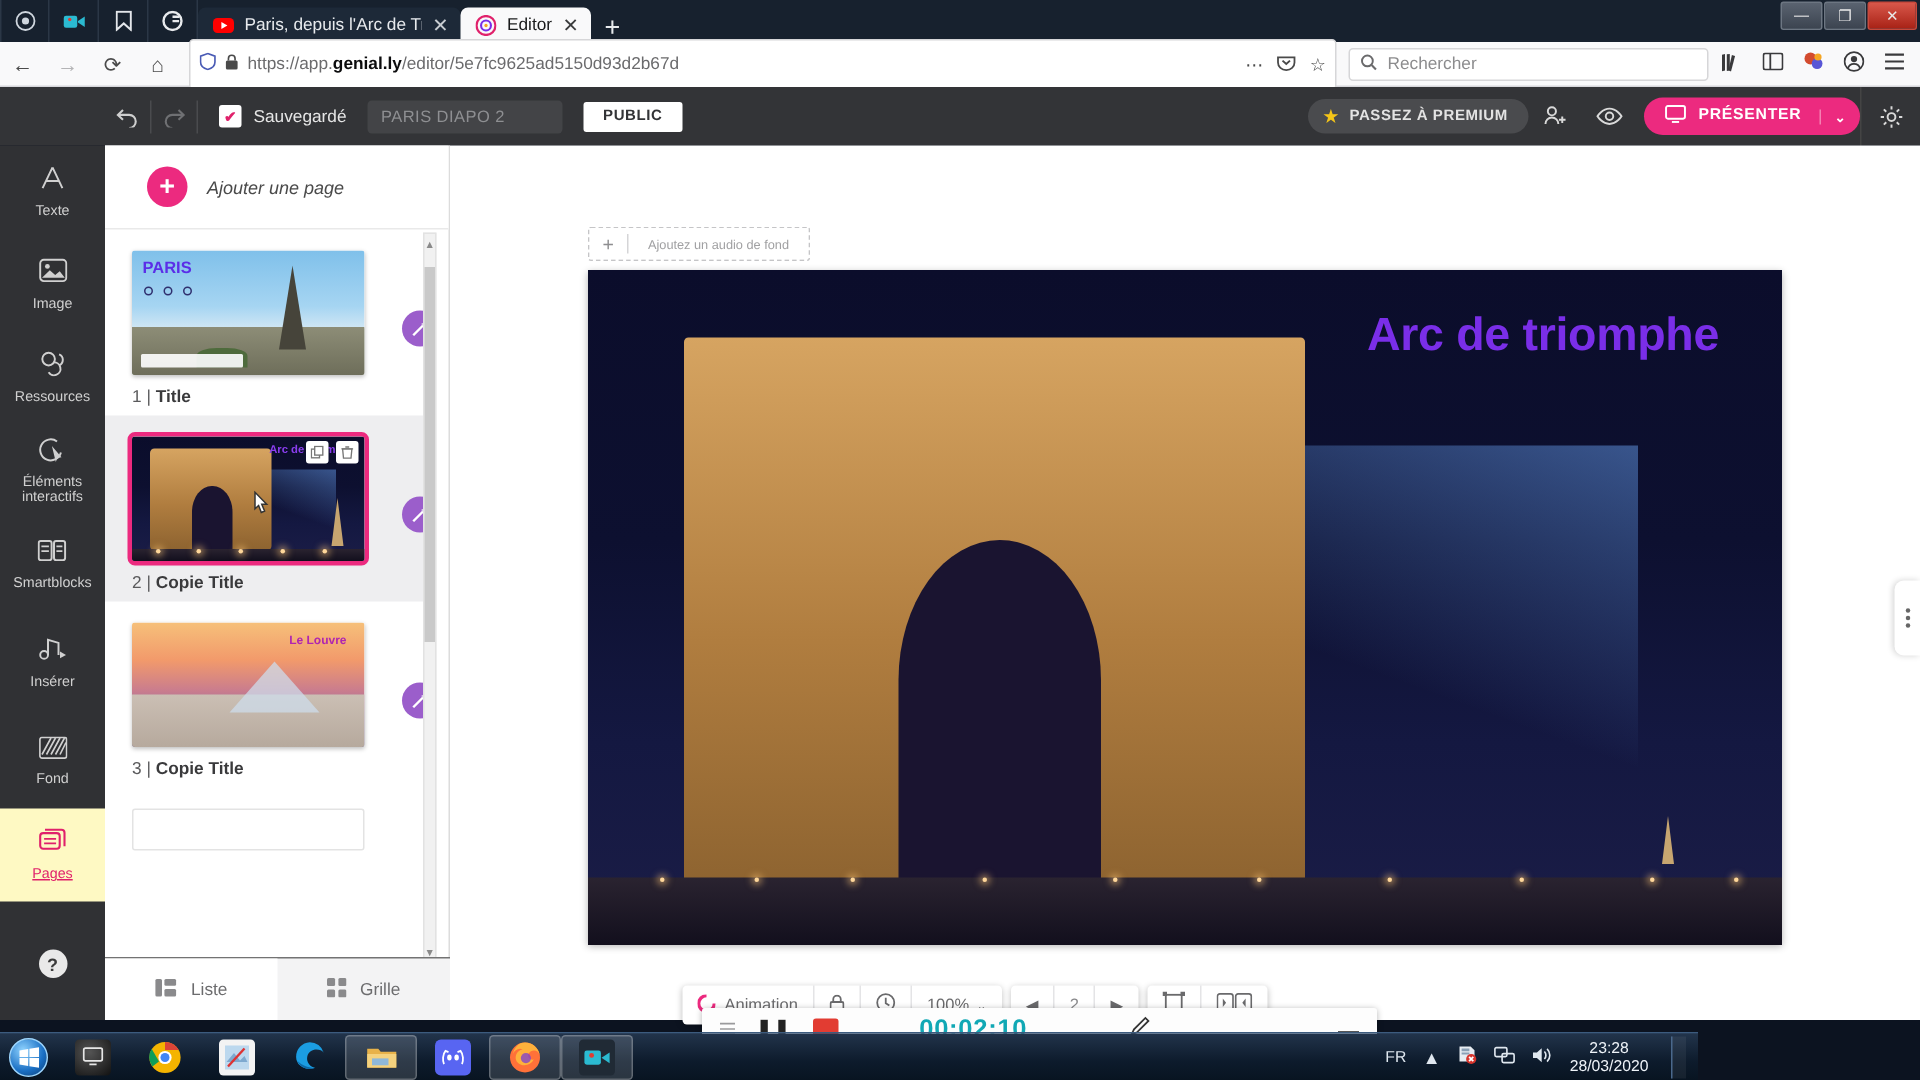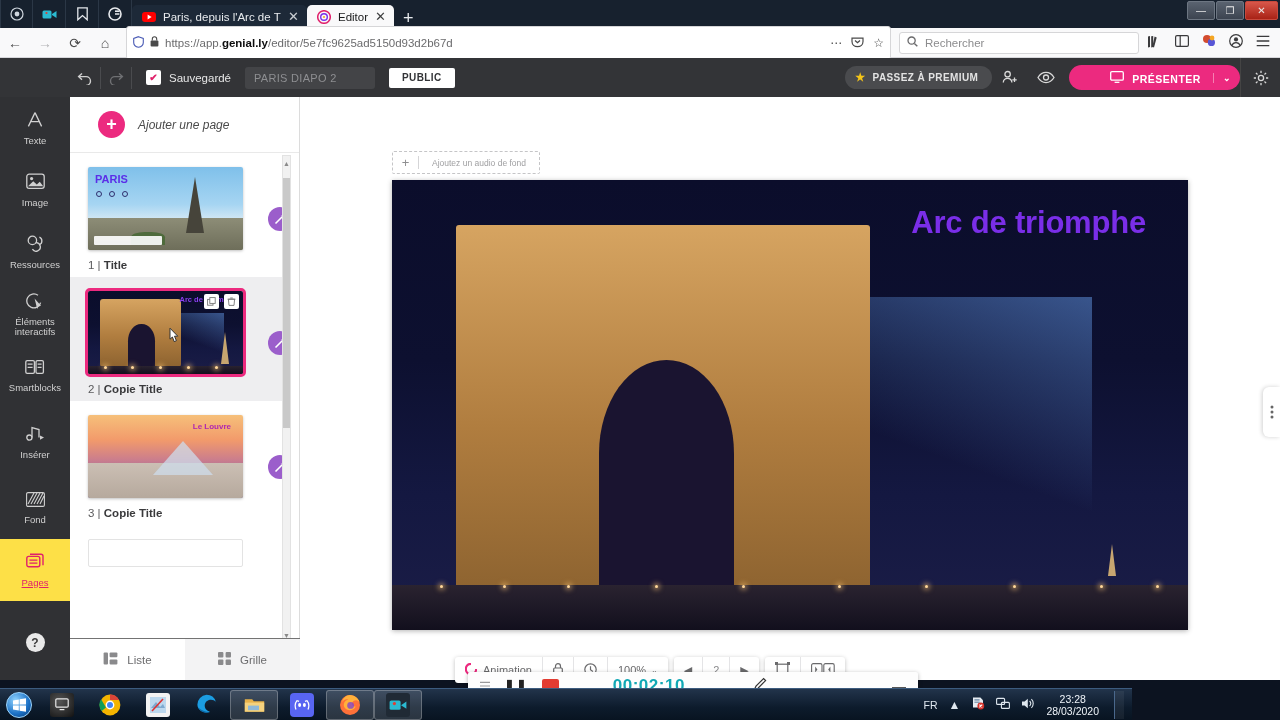--- a/index.html
+++ b/index.html
@@ -116,37 +116,37 @@
     color:#e3e3e3; font-size:10px; font-weight:bold; letter-spacing:.4px;
   }
   .star { color:#f5c518; font-size:11px;}
   .gt-icon { width:36px; height:39px; display:flex; align-items:center; justify-content:center;
              color:#d9d9d9; font-size:14px;}
   .presenter {
     height:25px; background:#ec2a7f; border-radius:13px;
     display:flex; align-items:center; margin-left:5px;
     color:#fff; font-size:10.5px; font-weight:bold; letter-spacing:.5px;
   }
-  .presenter .lbl { display:flex; align-items:flex-end; gap:8px; padding:0 12px 0 14px;margin-left:27px;}
+  .presenter .lbl { display:flex; align-items:flex-start; gap:8px; padding:0 12px 0 14px;}
   .presenter .caret { border-left:1px solid #f islands; }
   .presenter .caret { border-left:1px solid #f580b2; padding:0 9px; font-size:9px;}
   .gear-cell { width:40px; height:39px; display:flex; align-items:center; justify-content:center;
                color:#d9d9d9; font-size:15px; border-left:1px solid #444;}
 
   
   .rail {
     position:absolute; left:0; top:97px; width:70px; height:583px;
     background:#303134;
   }
   .rail-item {
     height:62px; display:flex; flex-direction:column; align-items:center; justify-content:center;
     gap:4px; color:#d0d0d0;
   }
   .rail-item .ri-label { font-size:9.5px; text-align:center; line-height:1.05;}
-  .rail-item.active { background:#fde047; color:#e0216b;text-decoration:underline; }
+  .rail-item.active { background:#fef9c3; color:#e0216b;text-decoration:underline; }
   .rail-help { position:absolute; left:0; bottom:28px; width:70px;
                display:flex; align-items:center; justify-content:center;}
   .helpdot { width:19px;height:19px;border-radius:50%;background:#e9e9e9;color:#3b3b3b;
              display:flex;align-items:center;justify-content:center;font-size:12px;font-weight:bold;}
 
   
   .pages-panel {
     position:absolute; left:70px; top:97px; width:230px; height:583px;
     background:#fff; border-right:1px solid #dcdcdc;
   }

